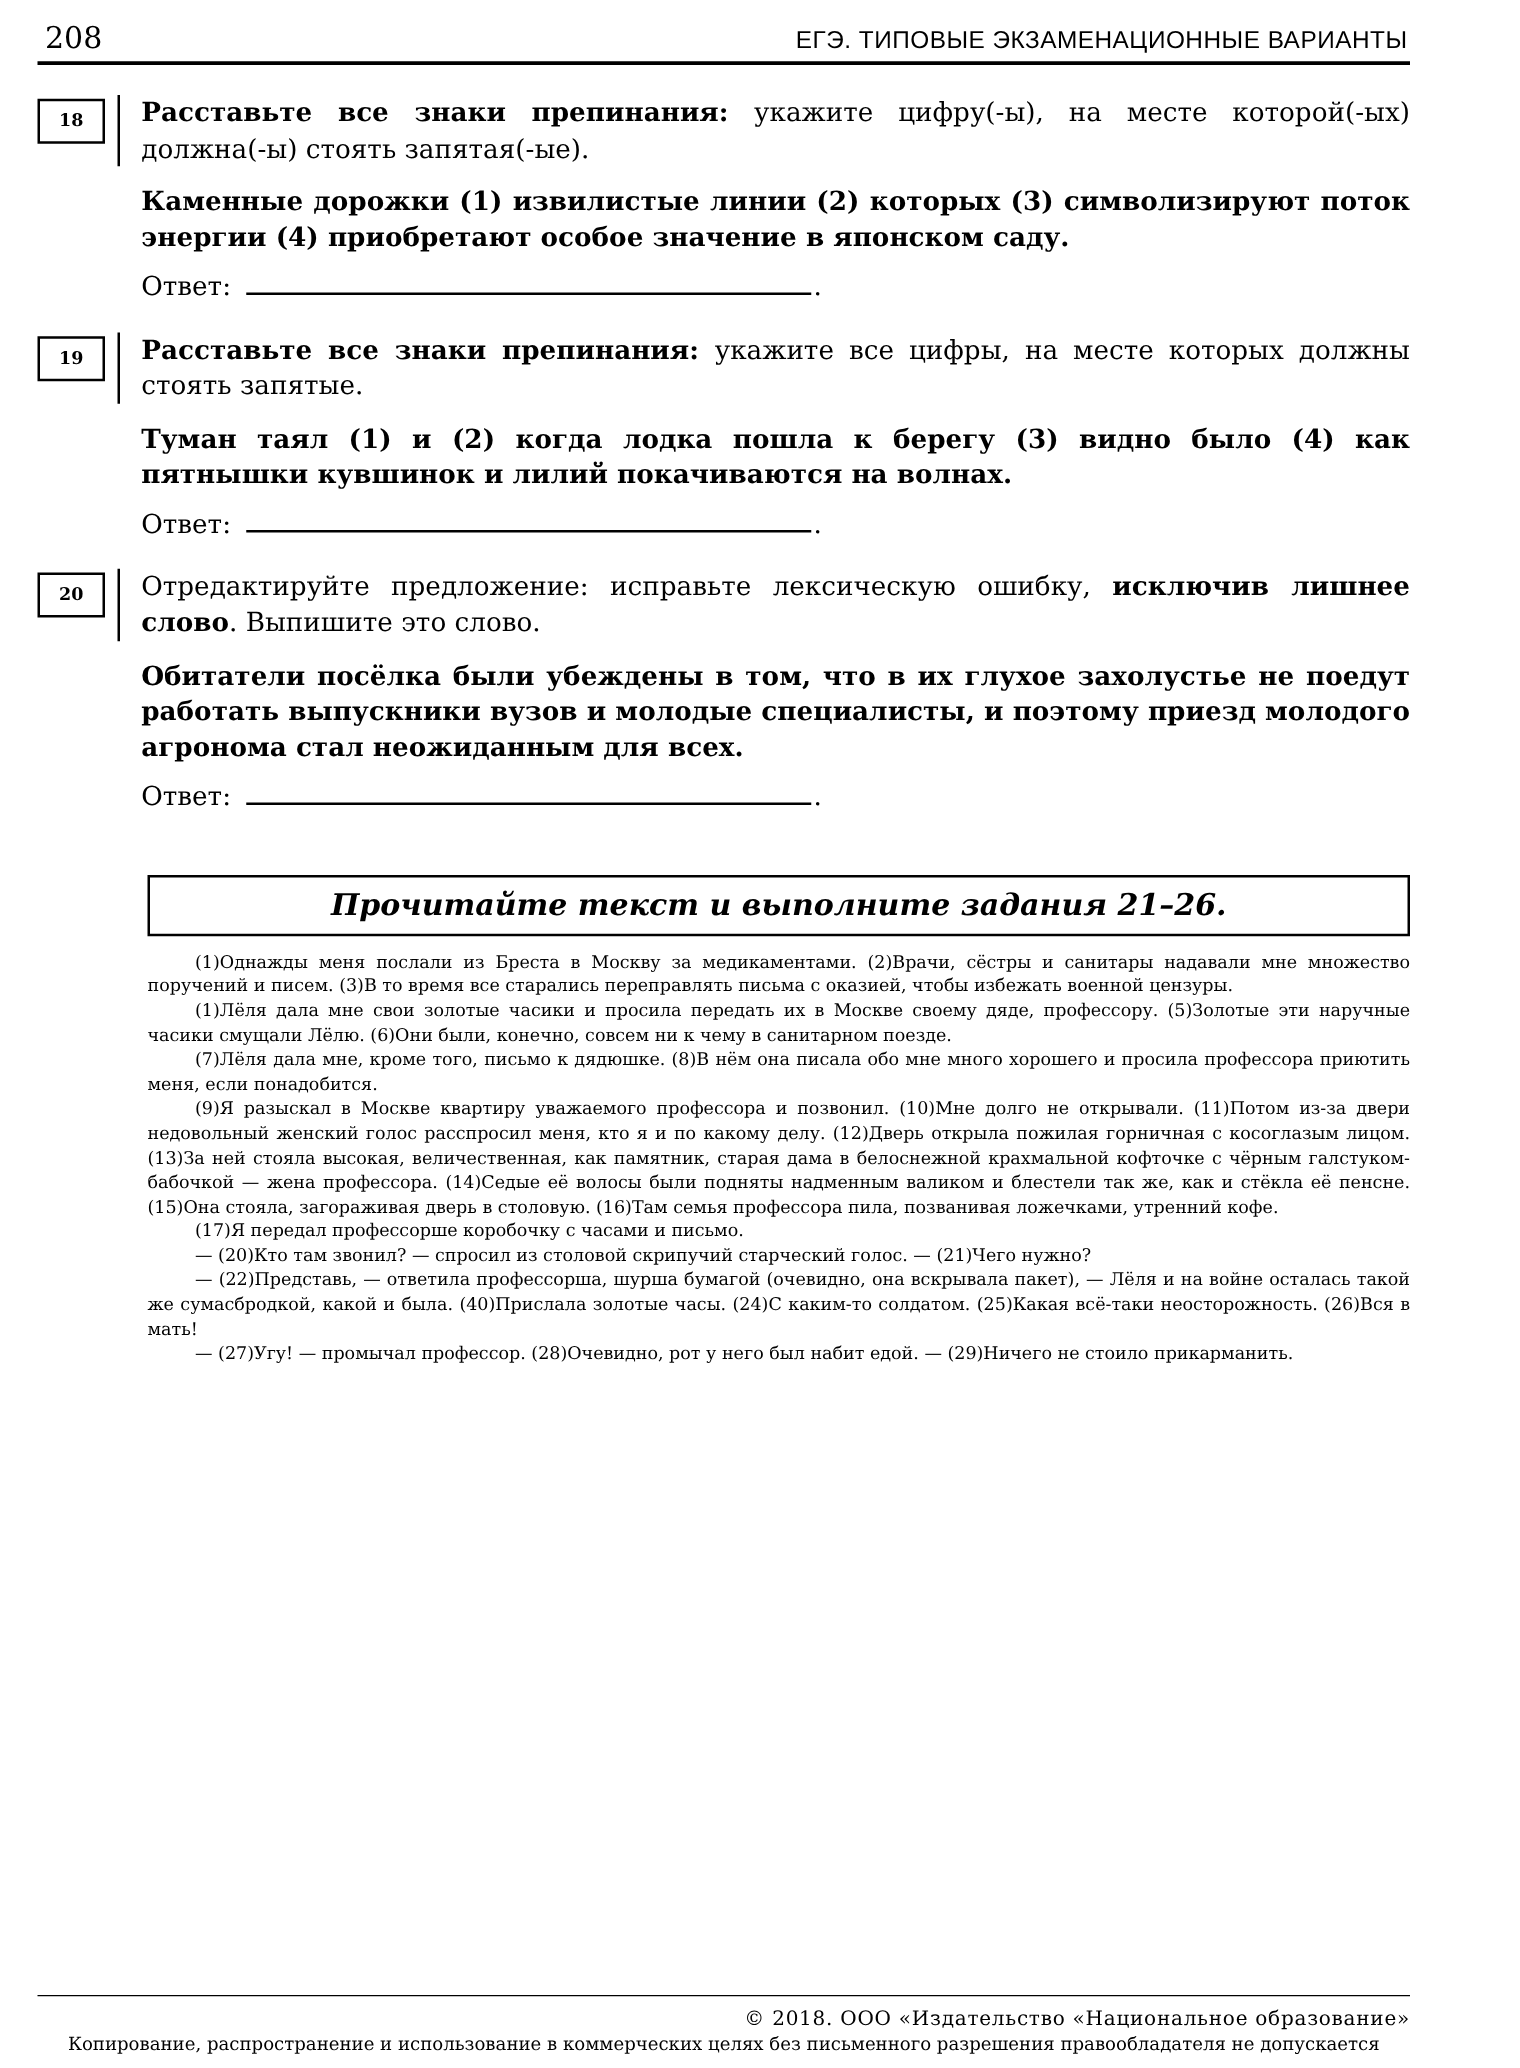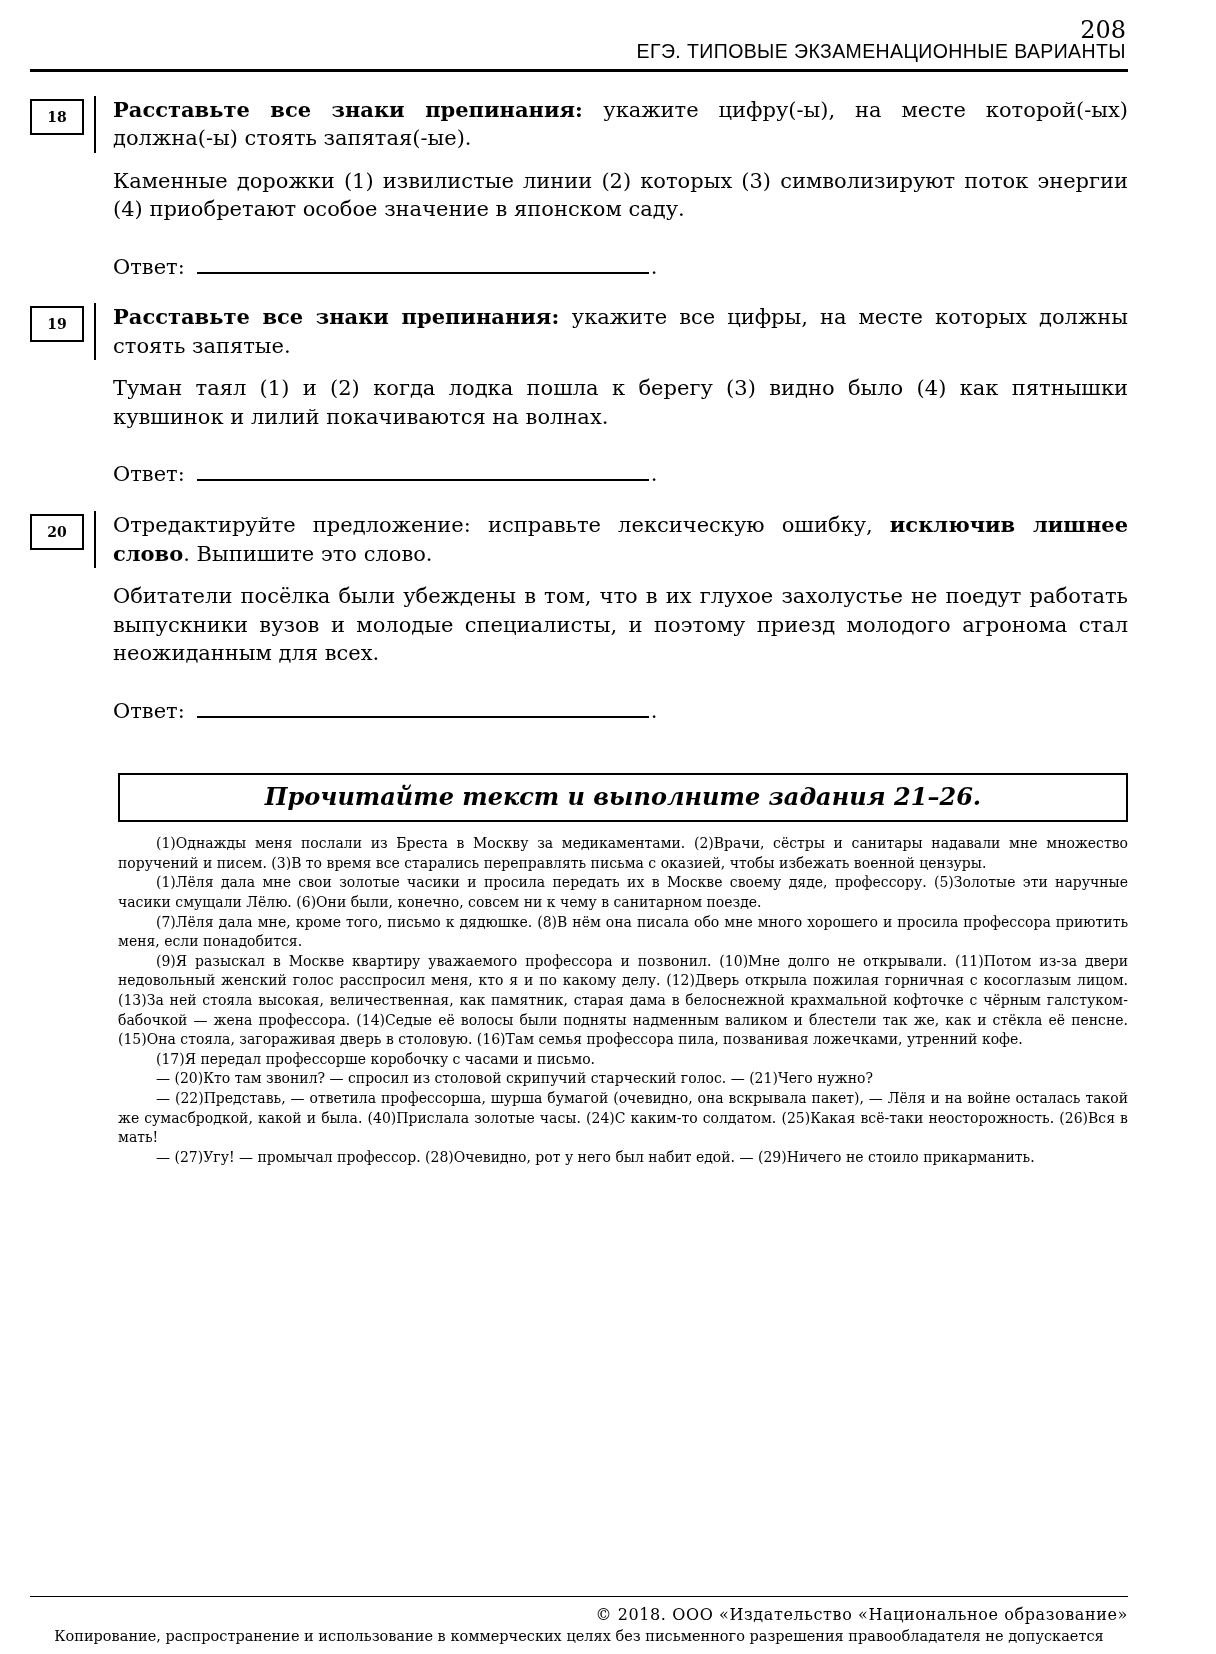--- a/index.html
+++ b/index.html
@@ -13,24 +13,23 @@
     width: 1216px;
     min-height: 1654px;
     padding: 16px 88px 10px 30px;
     display: flex;
     flex-direction: column;
     background: #fff;
   }
   
   .header {
     display: flex;
-    justify-content: flex-end;
+    justify-content: space-between;
     align-items: flex-end;
     padding: 2px 2px 7px 6px;
-    flex-direction: column;
   }
   .page-number { font-size: 24px; line-height: 1; }
   .header-title {
     font-family: "Liberation Sans", sans-serif;
     font-size: 19.5px;
     letter-spacing: 0.4px;
     line-height: 1;
   }
   .header-rule { border-top: 3px solid #000; margin-bottom: 24px; }
 
@@ -47,24 +46,24 @@
   .instruction {
     margin: 0;
     border-left: 2px solid #000;
     padding-left: 17px;
     text-align: justify;
   }
   .b { font-weight: bold; }
   .task {
     margin: 14px 0 0 0;
     padding-left: 19px;
-    font-weight: normal;
+    font-weight: bold;
     text-align: justify;
   }
-  .answer-row { margin: 29px 0 0 0; padding-left: 19px; }
+  .answer-row { margin: 11px 0 0 0; padding-left: 19px; }
   .answer-blank {
     display: inline-block;
     width: 452px;
     height: 0.85em;
     border-bottom: 2px solid #000;
     margin-left: 12px;
     margin-right: 2px;
   }
 
   

